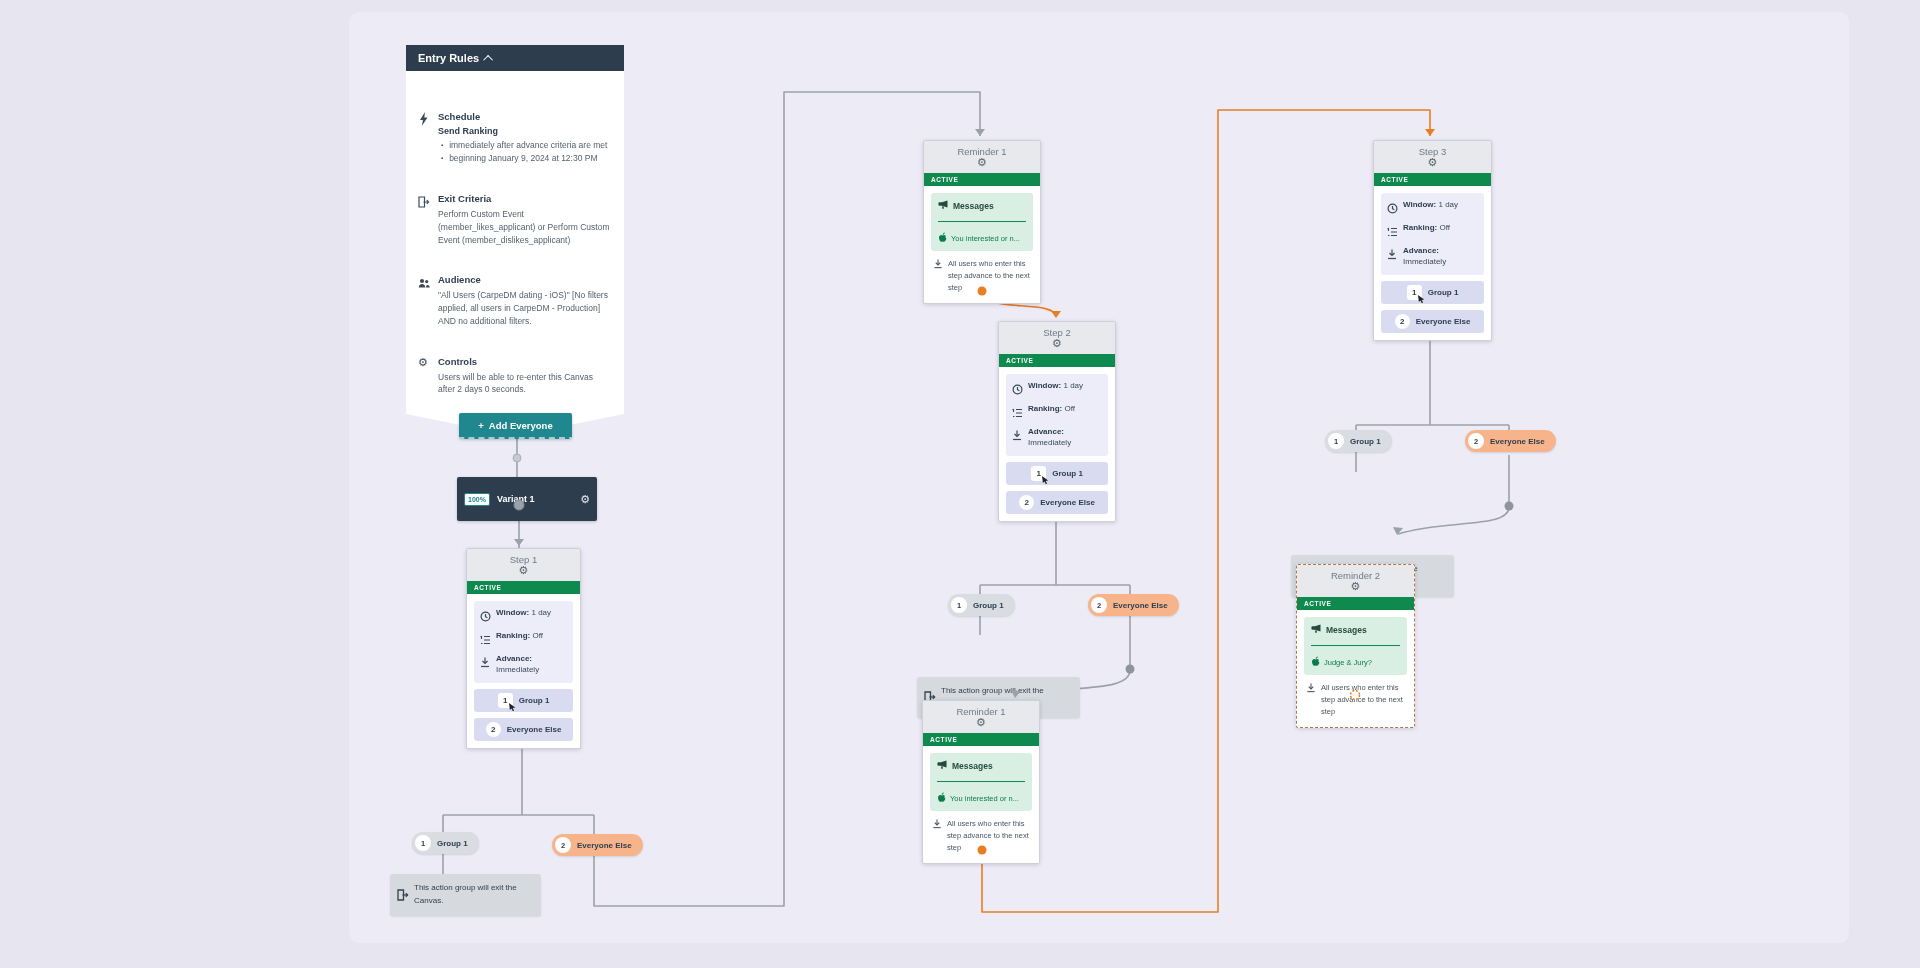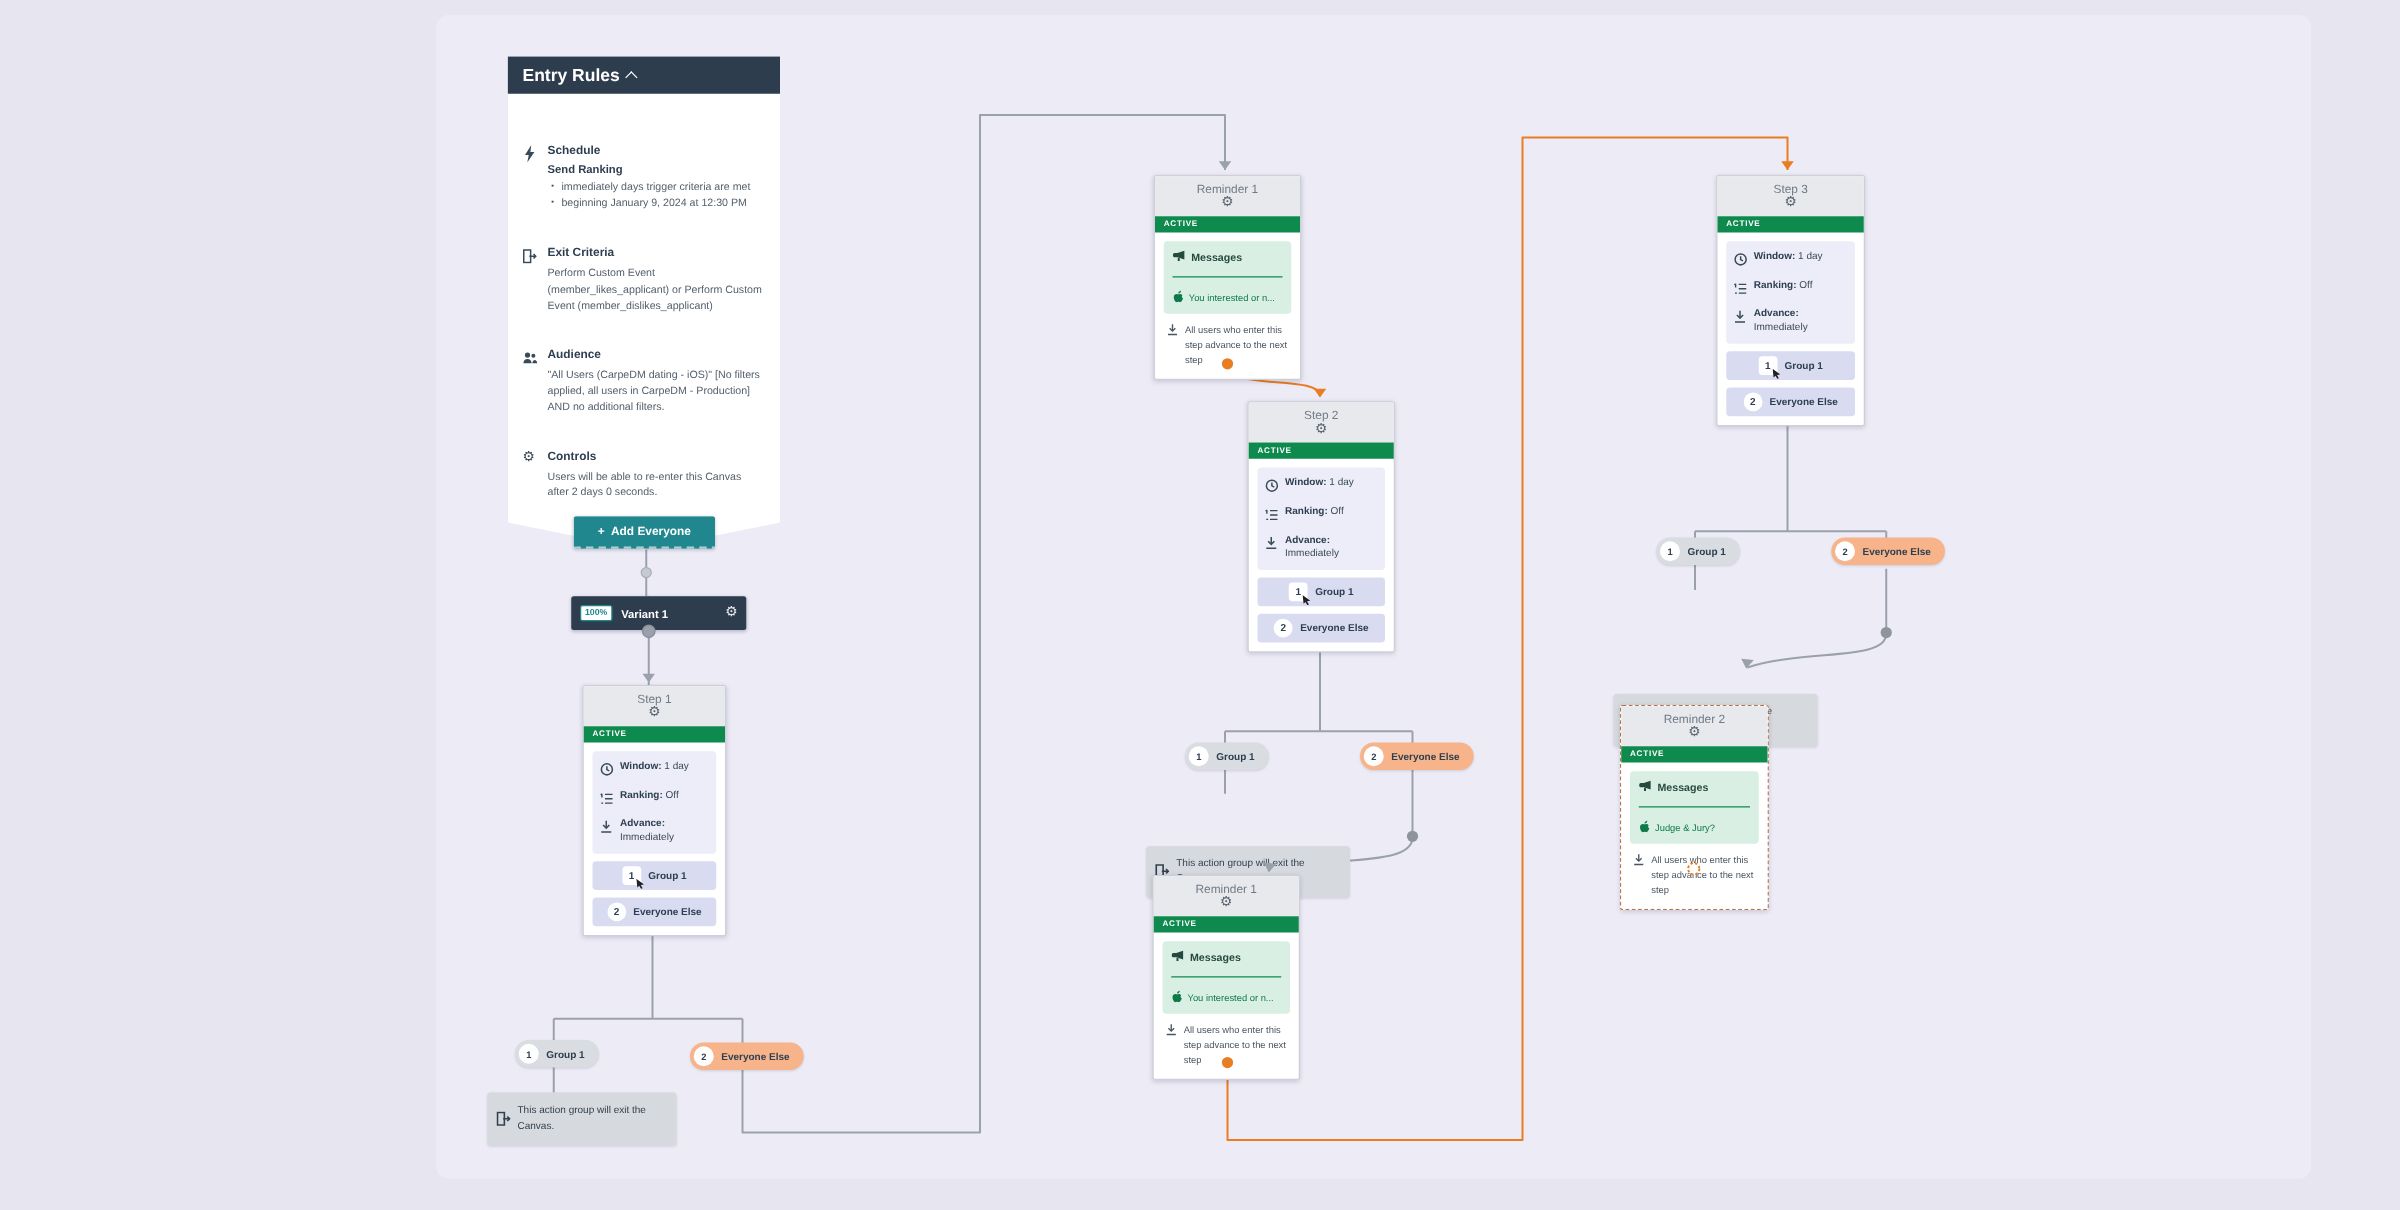--- a/index.html
+++ b/index.html
@@ -12,21 +12,21 @@
   .canvas-inner{position:absolute;left:349px;top:12px;width:1500px;height:931px;background:#edecf6;border-radius:10px;}
   svg.layer{position:absolute;left:0;top:0;pointer-events:none;}
   #lines{z-index:1;}
   #overlay{z-index:5;}
   .abs{position:absolute;z-index:3;}
 
   
   .entry-panel{width:218px;background:#fff;
     clip-path:polygon(0 0,100% 0,100% calc(100% - 22px),50% 100%,0 calc(100% - 22px));
     box-shadow:0 2px 6px rgba(50,50,90,.22);padding-bottom:34px;}
-  .entry-header{background:#2e3d4d;color:#fff;font-size:14px;font-weight:bold;
+  .entry-header{background:#2e3d4d;color:#fff;font-size:11px;font-weight:bold;
     padding:7px 12px;display:flex;align-items:center;gap:7px;}
   .chev-up{width:6px;height:6px;border-left:1.6px solid #fff;border-top:1.6px solid #fff;
     transform:rotate(45deg) translateY(2px);display:inline-block;}
   .entry-body{padding:12px 14px 2px 12px;}
   .esec{display:flex;gap:7px;margin-bottom:13px;margin-top:28px;}
   .esec .eicon{flex:0 0 13px;padding-top:1px;}
   .esec h4{margin:0 0 4px 0;font-size:9.5px;color:#2d3e50;}
   .esec .esub{font-size:9px;font-weight:bold;margin:3px 0 3px 0;}
   .esec p{margin:0;font-size:8.5px;line-height:1.5;color:#55606c;}
   .ebullets{margin:0;padding:0 0 0 3px;list-style:none;font-size:8.5px;color:#55606c;}
@@ -130,21 +130,21 @@
       <span class="eicon">
         <svg width="11" height="14" viewBox="0 0 10 14">
             <path d="M6.5 0L1.5 8h3l-1.2 6L9 5.5H5.8z" fill="#3b4a57"></path>
           </svg>
       </span>
       <div>
         <h4>Schedule</h4>
         <div class="esub">Send Ranking</div>
         <ul class="ebullets">
           <li>
-              <span>immediately days trigger criteria are met</span>
+              <span>immediately after advance criteria are met</span>
             </li>
           <li>
               <span>beginning January 9, 2024 at 12:30 PM</span>
             </li>
         </ul>
       </div>
     </div>
     <div class="esec">
       <span class="eicon">
         <svg width="12" height="12" viewBox="0 0 12 12" fill="none" stroke="#3b4a57" stroke-width="1.2">
@@ -180,21 +180,21 @@
       </div>
     </div>
   </div>
 </div>
 
 <button class="abs add-variant" style="left:459px;top:413px;width:113px;height:26px;">
   <span>+</span>
   <span>Add Everyone</span>
 </button>
 
-<div class="abs variant-bar" style="left:457px;top:477px;width:126px;height:27px;">
+<div class="abs variant-bar" style="left:457px;top:477px;width:126px;height:44px;">
   <span class="pct-badge">100%</span>
   <span class="variant-name">Variant 1</span>
   <span class="gear">⚙</span>
 </div>
 
 <div class="abs node" style="left:466px;top:548px;width:113px;">
   <div class="node-header">
     <span class="node-title">Step 1</span>
     <span class="gear">⚙</span>
   </div>

